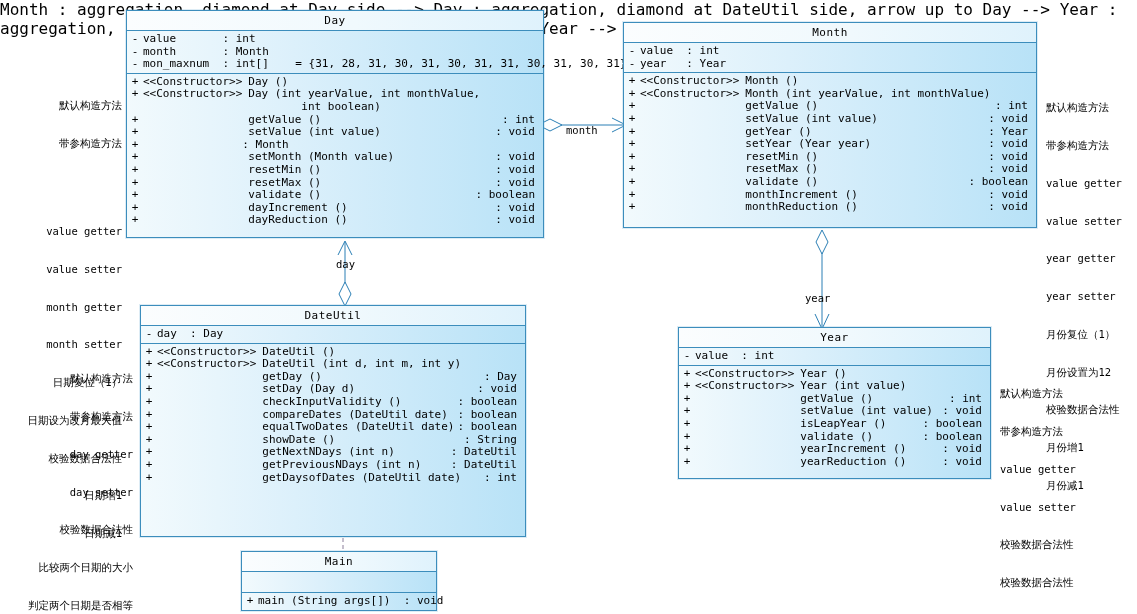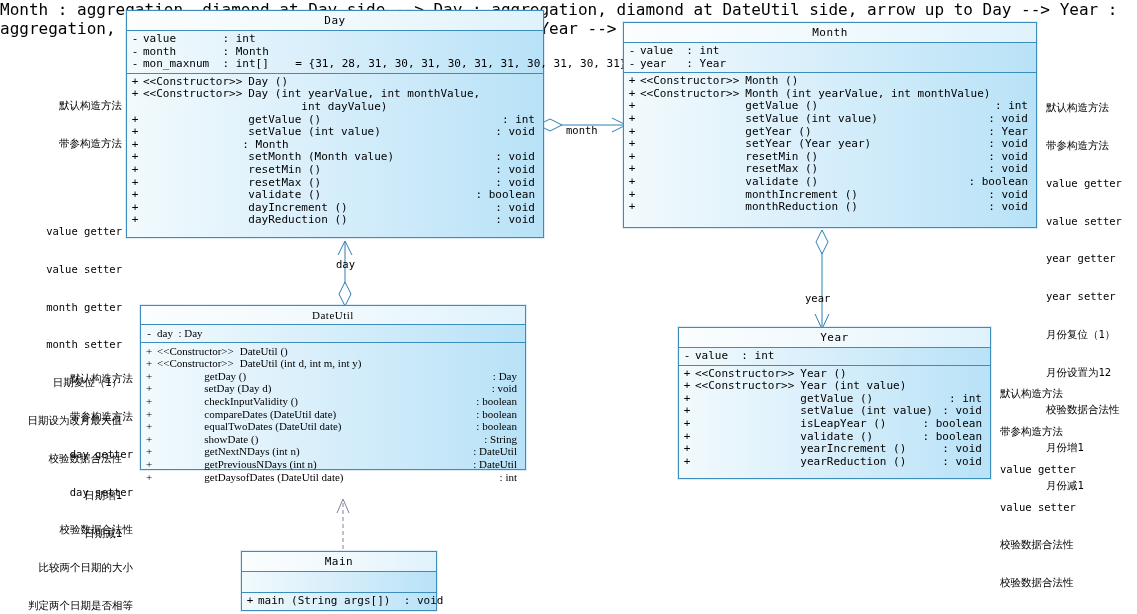--- a/index.html
+++ b/index.html
@@ -160,21 +160,21 @@
       </div>
       <div class="row">
         <span class="vis">+</span>
         <span class="stereo">&lt;&lt;Constructor&gt;&gt;</span>
         <span class="sig" style="padding-left:6px">Day (int yearValue, int monthValue,</span>
         <span class="ret blank"></span>
       </div>
       <div class="row">
         <span class="vis"></span>
         <span class="stereo">               </span>
-        <span class="sig" style="padding-left:6px">        int dayValue)</span>
+        <span class="sig" style="padding-left:6px">        int boolean)</span>
         <span class="ret blank"></span>
       </div>
       <div class="row">
         <span class="vis">+</span>
         <span class="stereo">               </span>
         <span class="sig" style="padding-left:6px">getValue ()</span>
         <span class="ret">int</span>
       </div>
       <div class="row">
         <span class="vis">+</span>
@@ -334,21 +334,21 @@
     <div>year getter</div>
     <div>year setter</div>
     <div>月份复位（1）</div>
     <div>月份设置为12</div>
     <div>校验数据合法性</div>
     <div>月份增1</div>
     <div>月份减1</div>
   </div>
 
   
-  <div class="uml-class" style="left:140px; top:305px; width:386px; height:165px;font-family:Liberation Serif, serif;">
+  <div class="uml-class" style="left:140px; top:305px; width:386px; height:232px;">
     <div class="uml-title">DateUtil</div>
     <div class="uml-attrs">
       <div class="row">
         <span class="vis">-</span>
         <span class="sig">day  : Day</span>
       </div>
     </div>
     <div class="uml-ops">
       <div class="row">
         <span class="vis">+</span>

